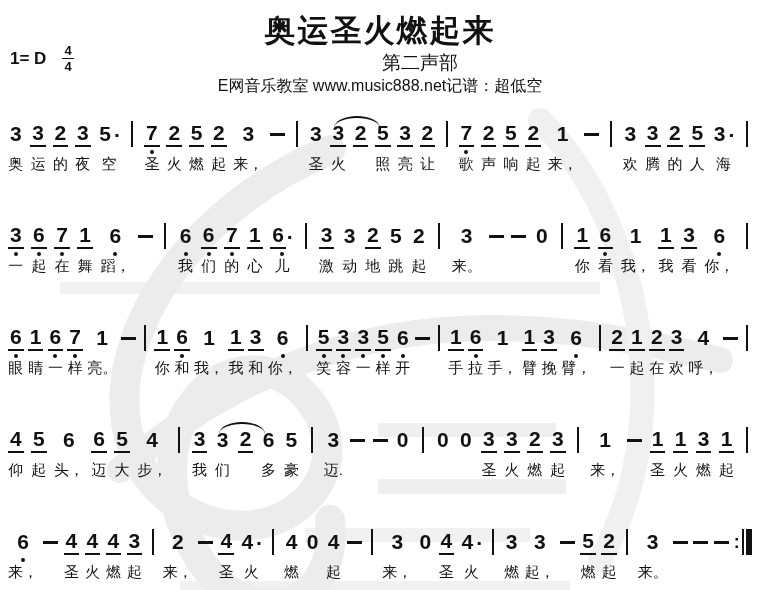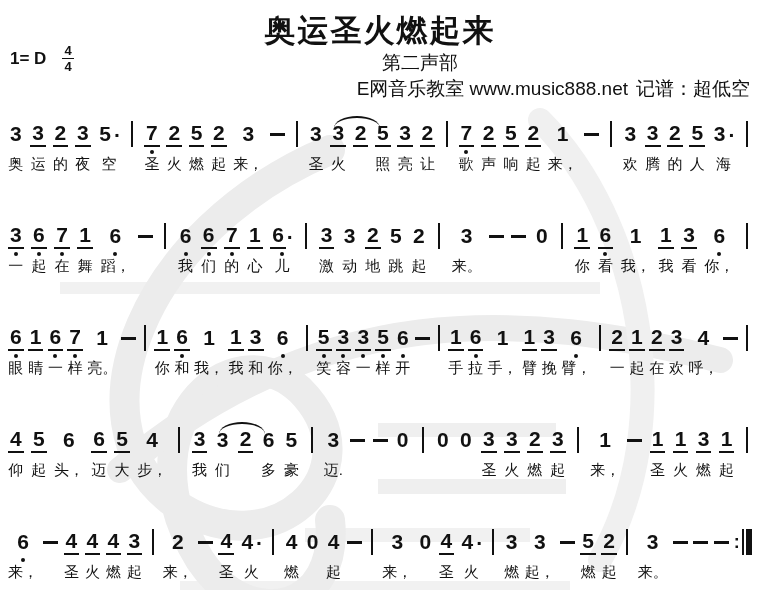--- a/index.html
+++ b/index.html
@@ -10,21 +10,21 @@
   .title{position:absolute;top:10px;left:0;width:100%;text-align:center;
          font-size:31px;font-weight:bold;letter-spacing:2px;}
   .subtitle{position:absolute;top:50px;left:0;width:100%;text-align:center;font-size:19px;margin-left:40px;}
   .keysig{position:absolute;top:44px;left:10px;font-size:17px;font-weight:bold;
           display:flex;align-items:center;gap:8px;}
   .frac{display:inline-flex;flex-direction:column;align-items:center;line-height:1;
         font-size:13px;font-weight:bold;margin-left:8px;}
   .frac .ft{border-bottom:1.5px solid #111;padding:0 2px 1px;font-style:normal;}
   .frac .fb{padding-top:1px;font-style:normal;}
   .inforow{position:absolute;top:76px;left:10px;right:10px;display:flex;
-           justify-content:flex-end;font-size:19px;gap:8px;}
+           justify-content:center;font-size:16px;}
   #score{position:absolute;top:120px;left:8px;right:8px;}
   .system{display:flex;justify-content:space-between;align-items:flex-start;
           height:55px;margin-bottom:47px;}
   .cell{display:flex;flex-direction:column;align-items:center;min-width:10px;}
   .nrow{position:relative;height:28px;display:flex;align-items:center;justify-content:center;}
   .n{font-size:21px;font-weight:bold;line-height:1;padding:0 2px 2px;}
   .n.u{border-bottom:2px solid #111;}
   .ad{font-size:21px;font-weight:bold;line-height:1;margin-left:1px;}
   .ld{width:4px;height:4px;border-radius:50%;background:#111;margin-top:2px;}
   .ld.off{visibility:hidden;}

